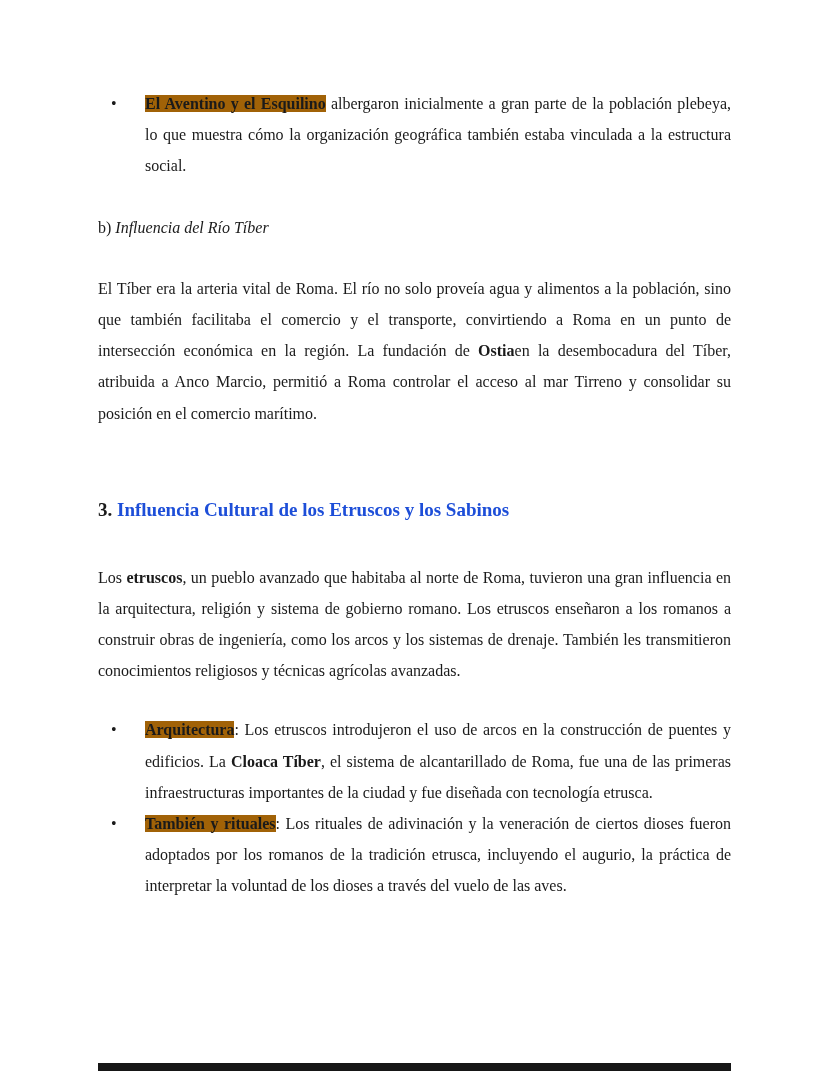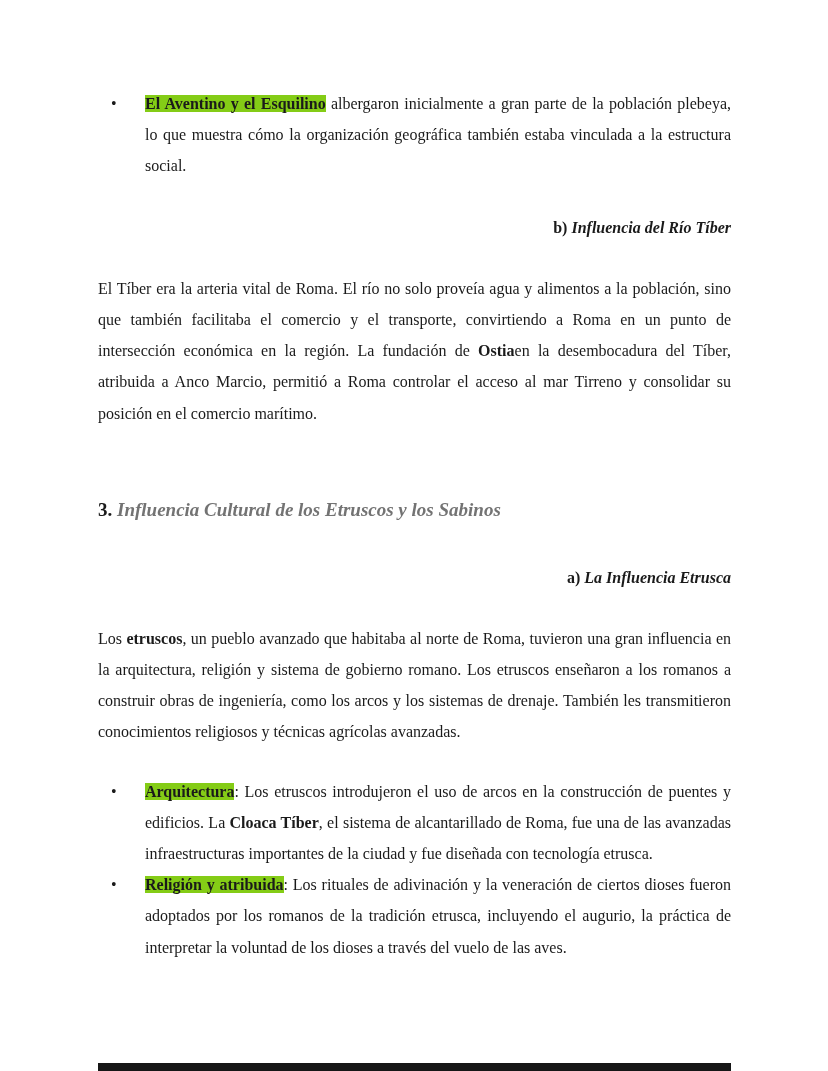--- a/index.html
+++ b/index.html
@@ -21,35 +21,34 @@
     top: 88px;
     font-size: 16px;
     line-height: 1.95;
   }
   .para {
     text-align: justify;
     margin-bottom: 28px;
     margin-top: 30px;
   }
   .bold { font-weight: bold; }
-  .hl { background: #84cc16; font-weight: bold; }
+  .hl { background: #a16207; font-weight: bold; }
   .subheading {
-    font-weight: bold;
+    font-weight: normal;
     margin-top: 30px;
     margin-bottom: 28px;
-    text-align: right;
   }
   .subheading .title-part { font-style: italic; }
   .section-heading {
     font-size: 19px;
     font-weight: bold;
     margin-top: 62px;
     margin-bottom: 34px;
   }
-  .section-heading .green { color: #737373; font-style: italic; }
+  .section-heading .green { color: #1d4ed8; }
   ul.bullet-list {
     list-style: none;
     margin-bottom: 26px;
   }
   ul.bullet-list li {
     position: relative;
     padding-left: 47px;
     text-align: justify;
   }
   ul.bullet-list li .bullet {
@@ -85,35 +84,32 @@
 
     <div class="para">
       <span>El Tíber era la arteria vital de Roma. El río no solo proveía agua y alimentos a la población, sino que también facilitaba el comercio y el transporte, convirtiendo a Roma en un punto de intersección económica en la región. La fundación de </span><span class="bold">Ostia</span><span>en la desembocadura del Tíber, atribuida a Anco Marcio, permitió a Roma controlar el acceso al mar Tirreno y consolidar su posición en el comercio marítimo.</span>
     </div>
 
     <div class="section-heading">
       <span>3. </span><span class="green">Influencia Cultural de los Etruscos y los Sabinos</span>
     </div>
 
 
-    <div class="subheading">
-      <span>a) </span><span class="title-part">La Influencia Etrusca</span>
-    </div>
 
     <div class="para">
       <span>Los </span><span class="bold">etruscos</span><span>, un pueblo avanzado que habitaba al norte de Roma, tuvieron una gran influencia en la arquitectura, religión y sistema de gobierno romano. Los etruscos enseñaron a los romanos a construir obras de ingeniería, como los arcos y los sistemas de drenaje. También les transmitieron conocimientos religiosos y técnicas agrícolas avanzadas.</span>
     </div>
 
     <ul class="bullet-list">
       <li>
         <span class="bullet">•</span>
-        <span class="hl">Arquitectura</span><span>: Los etruscos introdujeron el uso de arcos en la construcción de puentes y edificios. La </span><span class="bold">Cloaca Tíber</span><span>, el sistema de alcantarillado de Roma, fue una de las avanzadas infraestructuras importantes de la ciudad y fue diseñada con tecnología etrusca.</span>
+        <span class="hl">Arquitectura</span><span>: Los etruscos introdujeron el uso de arcos en la construcción de puentes y edificios. La </span><span class="bold">Cloaca Tíber</span><span>, el sistema de alcantarillado de Roma, fue una de las primeras infraestructuras importantes de la ciudad y fue diseñada con tecnología etrusca.</span>
       </li>
       <li>
         <span class="bullet">•</span>
-        <span class="hl">Religión y atribuida</span><span>: Los rituales de adivinación y la veneración de ciertos dioses fueron adoptados por los romanos de la tradición etrusca, incluyendo el augurio, la práctica de interpretar la voluntad de los dioses a través del vuelo de las aves.</span>
+        <span class="hl">También y rituales</span><span>: Los rituales de adivinación y la veneración de ciertos dioses fueron adoptados por los romanos de la tradición etrusca, incluyendo el augurio, la práctica de interpretar la voluntad de los dioses a través del vuelo de las aves.</span>
       </li>
     </ul>
 
   </div>
 
   <div class="bottom-bar"></div>
 </div>
 
 </body></html>

